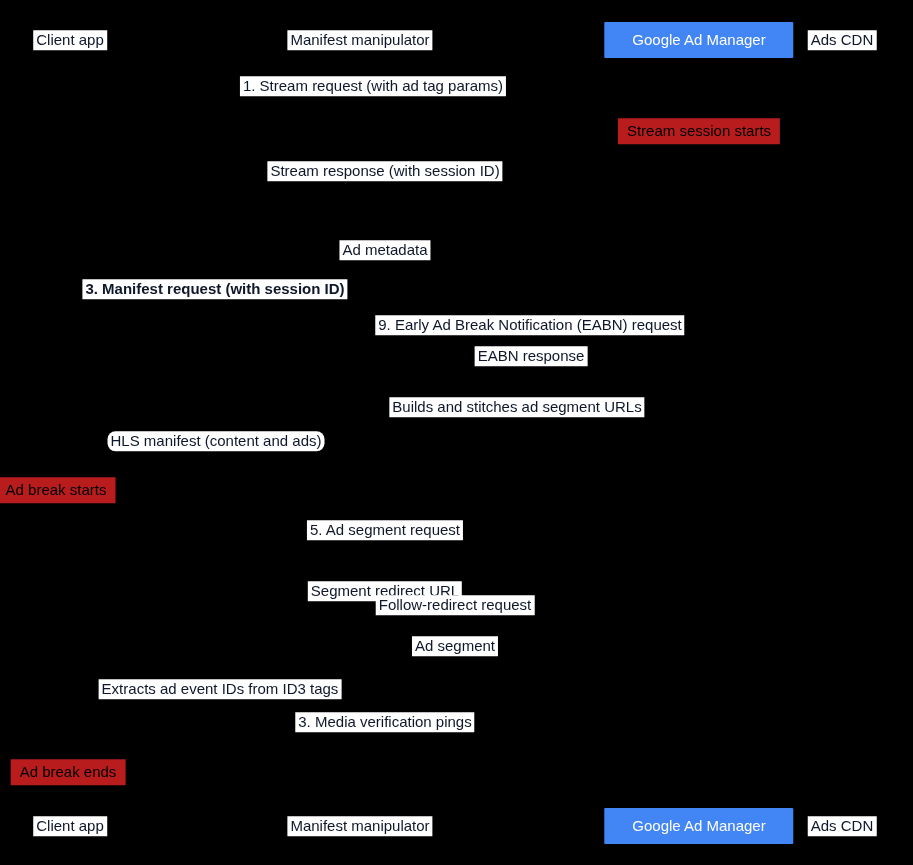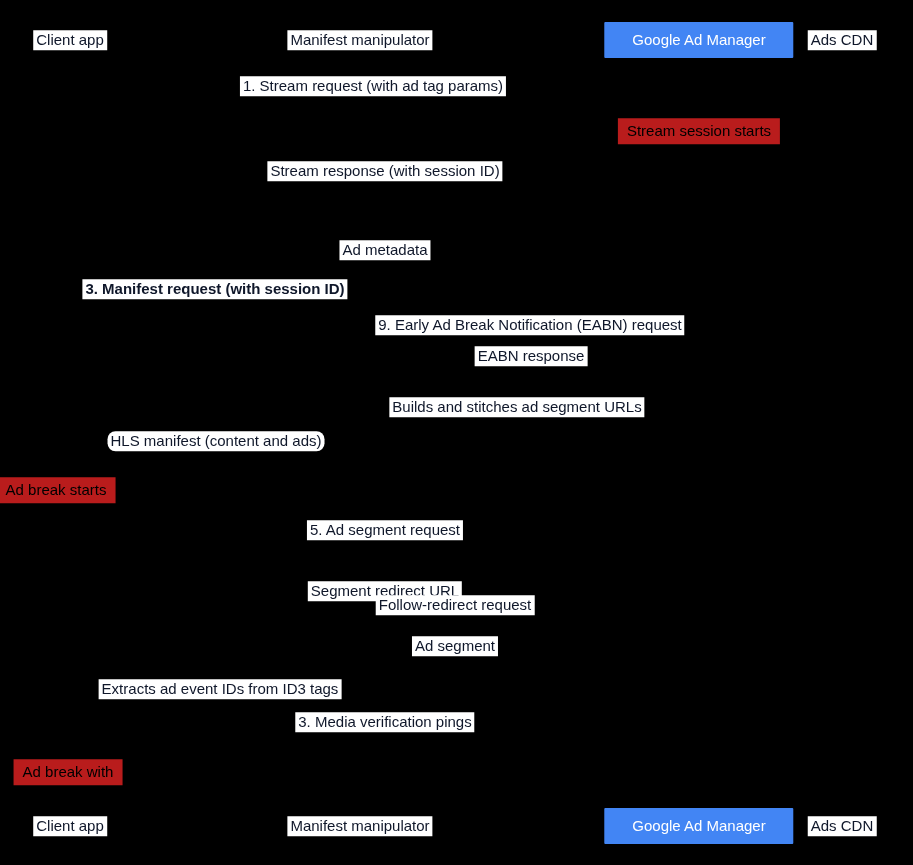--- a/index.html
+++ b/index.html
@@ -84,20 +84,20 @@
   <div class="lbl" style="left:385px; top:568px;margin-top:23px;">Segment redirect URL</div>
 
   <div class="lbl" style="left:455px; top:605px;">Follow-redirect request</div>
 
   <div class="lbl" style="left:455px; top:646px;">Ad segment</div>
 
   <div class="lbl" style="left:220px; top:689px;">Extracts ad event IDs from ID3 tags</div>
 
   <div class="lbl" style="left:385px; top:722px;">3. Media verification pings</div>
 
-  <div class="note" style="left:68px; top:772px;">Ad break with</div>
+  <div class="note" style="left:68px; top:772px;">Ad break ends</div>
 
   <div class="lbl" style="left:70px; top:826px;">Client app</div>
   <div class="lbl" style="left:360px; top:826px;">Manifest manipulator</div>
   <div class="actor-primary" style="left:699px; top:826px;">Google Ad Manager</div>
   <div class="lbl" style="left:842px; top:826px;">Ads CDN</div>
 
 </div>
 
 </body></html>

